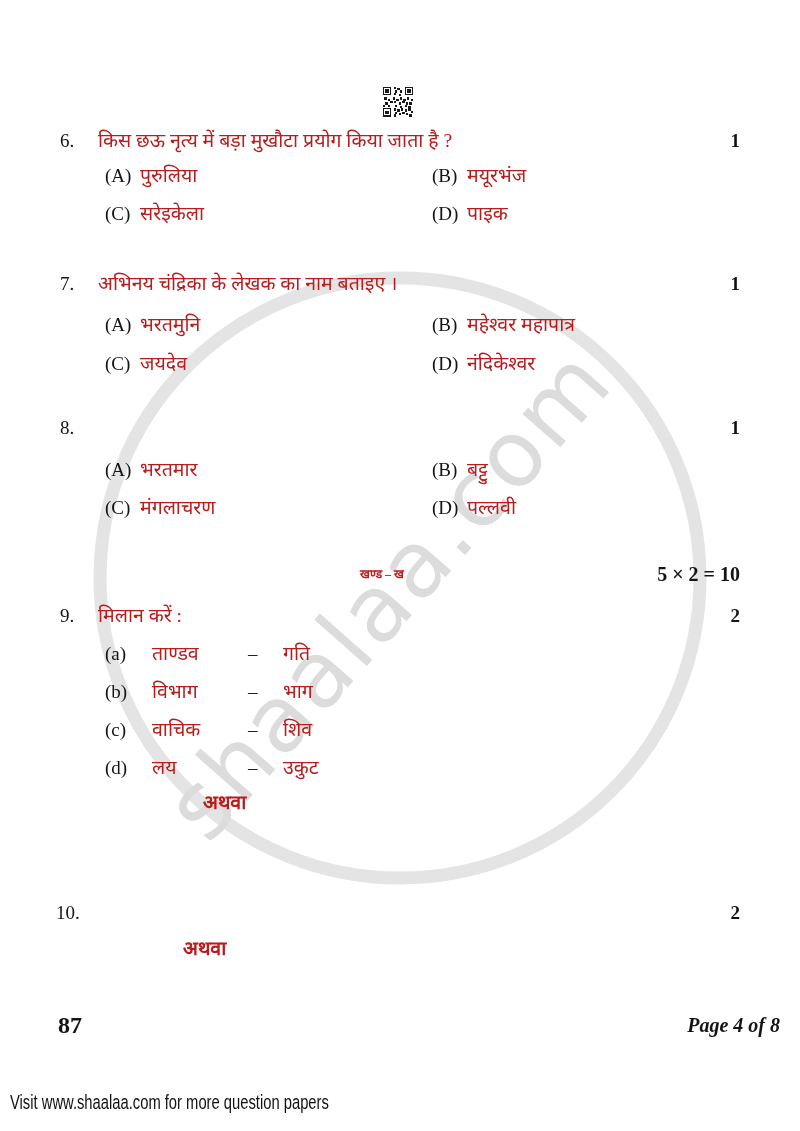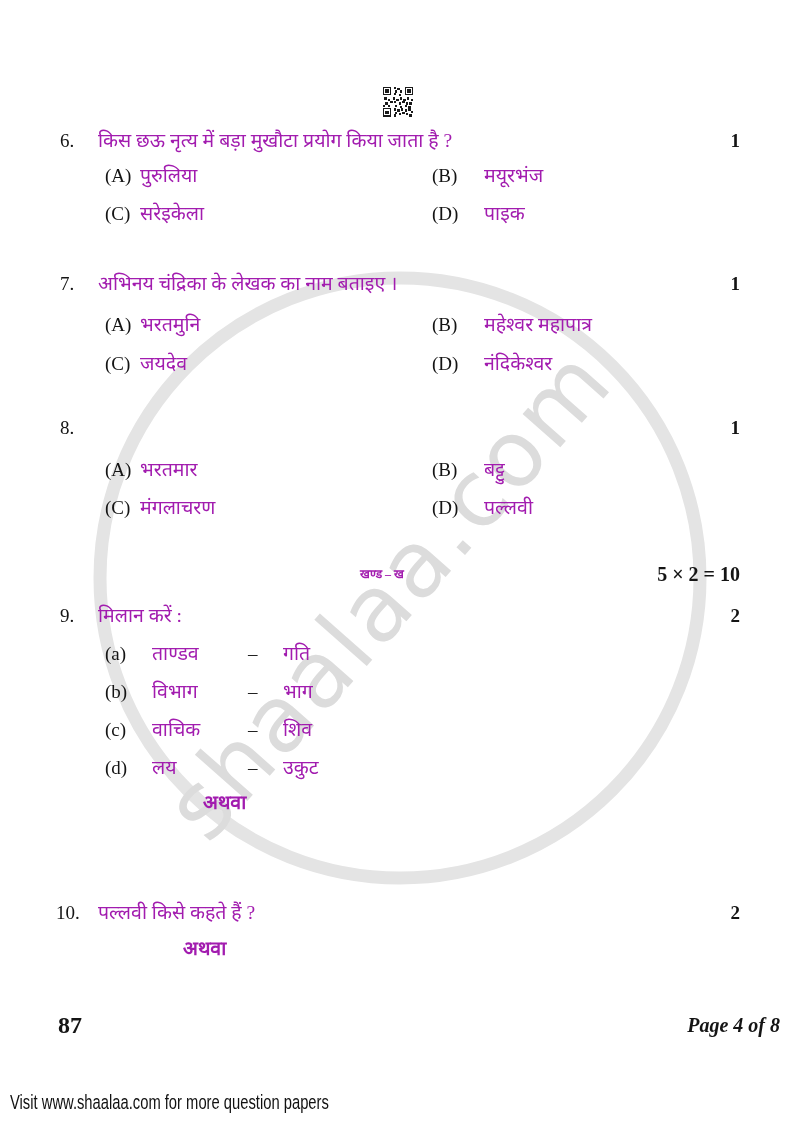--- a/index.html
+++ b/index.html
@@ -9,29 +9,29 @@
     width:800px; height:1131px;
     background:#ffffff;
     overflow:hidden;
     font-family:"Liberation Serif","DejaVu Serif",serif;
     color:#161616;
   }
   .wm { position:absolute; left:0; top:0; z-index:0; pointer-events:none; }
   .content { position:absolute; left:0; top:0; width:800px; height:1131px; z-index:1; }
   .row { position:absolute; left:0; width:800px; height:30px; }
   .at  { position:absolute; white-space:nowrap; line-height:26px; }
-  .hindi { font-family:"Liberation Serif","DejaVu Serif",serif; font-size:19.5px; color:#a21caf; }
+  .hindi { font-family:"Liberation Serif","DejaVu Serif",serif; font-size:19.5px; color:#b91c1c; }
   .latin { font-family:"Liberation Serif","DejaVu Serif",serif; font-size:19px; color:#141414; }
   .mark { left:695px; width:45px; text-align:right; font-weight:700; font-size:19px; }
   .qnum { left:60px; }
   .qtext { left:98px; }
   .optlabelA { left:105px; }
   .opttextA  { left:140px; }
   .optlabelB { left:432px; }
-  .opttextB  { left:484px; }
+  .opttextB  { left:467px; }
   .pairlabel { left:105px; }
   .pairleft  { left:152px; }
   .pairdash  { left:248px; }
   .pairright { left:283px; }
   .sectitle { left:0; width:764px; text-align:center; font-weight:700; font-size:12px; }
   .secmarks { left:540px; width:200px; text-align:right; font-weight:700; font-size:20px; }
   .orlabel { font-weight:700; }
   .footer-code { left:58px; font-weight:700; font-size:24px;text-align:center; }
   .footer-page { left:0; width:780px; text-align:right; font-weight:700; font-style:italic; font-size:20px; }
   .bottom-bar {
@@ -197,21 +197,20 @@
       <span class="at hindi pairleft">लय</span>
       <span class="at latin pairdash">–</span>
       <span class="at hindi pairright">उकुट</span>
     </div>
     <div class="row" style="top:790px">
       <span class="at hindi orlabel" style="left:203px">अथवा</span>
     </div>
 
     <div class="row" style="top:900px">
       <span class="at latin" style="left:56px">10.</span>
-      <span class="at hindi qtext">पल्लवी किसे कहते हैं ?</span>
       <span class="at latin mark">2</span>
     </div>
     <div class="row" style="top:936px">
       <span class="at hindi orlabel" style="left:183px">अथवा</span>
     </div>
 
     <div class="row" style="top:1012px">
       <span class="at latin footer-code">87</span>
       <span class="at latin footer-page">Page 4 of 8</span>
     </div>

